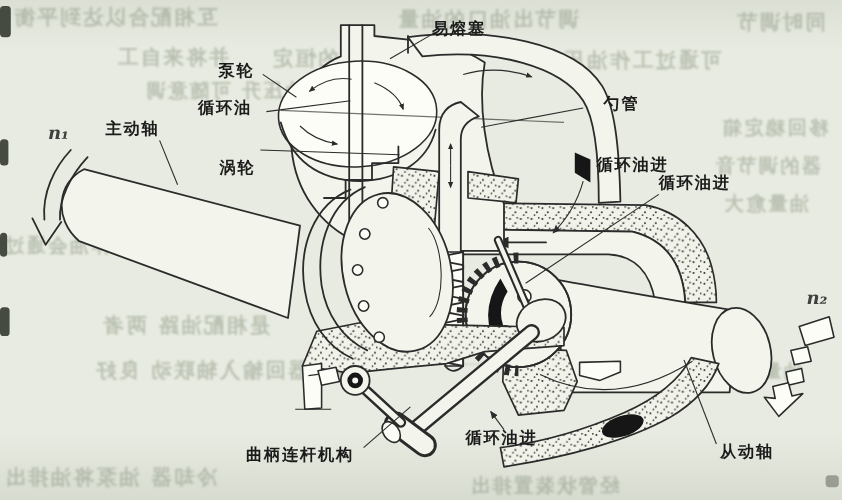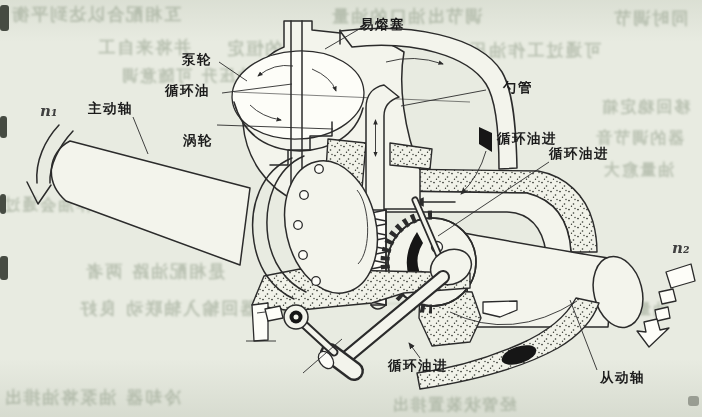--- a/index.html
+++ b/index.html
@@ -211,15 +211,16 @@
   <div class="nlbl" style="left:40px;top:104px">n₁</div>
   <div class="lbl" style="left:88px;top:102px">主动轴</div>
   <div class="lbl" style="left:182px;top:53px">泵轮</div>
   <div class="lbl" style="left:165px;top:84px">循环油</div>
   <div class="lbl" style="left:183px;top:134px">涡轮</div>
   <div class="lbl" style="left:360px;top:18px">易熔塞</div>
   <div class="lbl" style="left:503px;top:81px">勺管</div>
   <div class="lbl" style="left:497px;top:132px">循环油进</div>
   <div class="lbl" style="left:549px;top:147px">循环油进</div>
   <div class="nlbl" style="left:672px;top:241px">n₂</div>
+  <div class="lbl" style="left:205px;top:373px">曲柄连杆机构</div>
   <div class="lbl" style="left:388px;top:359px">循环油进</div>
   <div class="lbl" style="left:600px;top:371px">从动轴</div>
 </div>
 
 </body></html>

